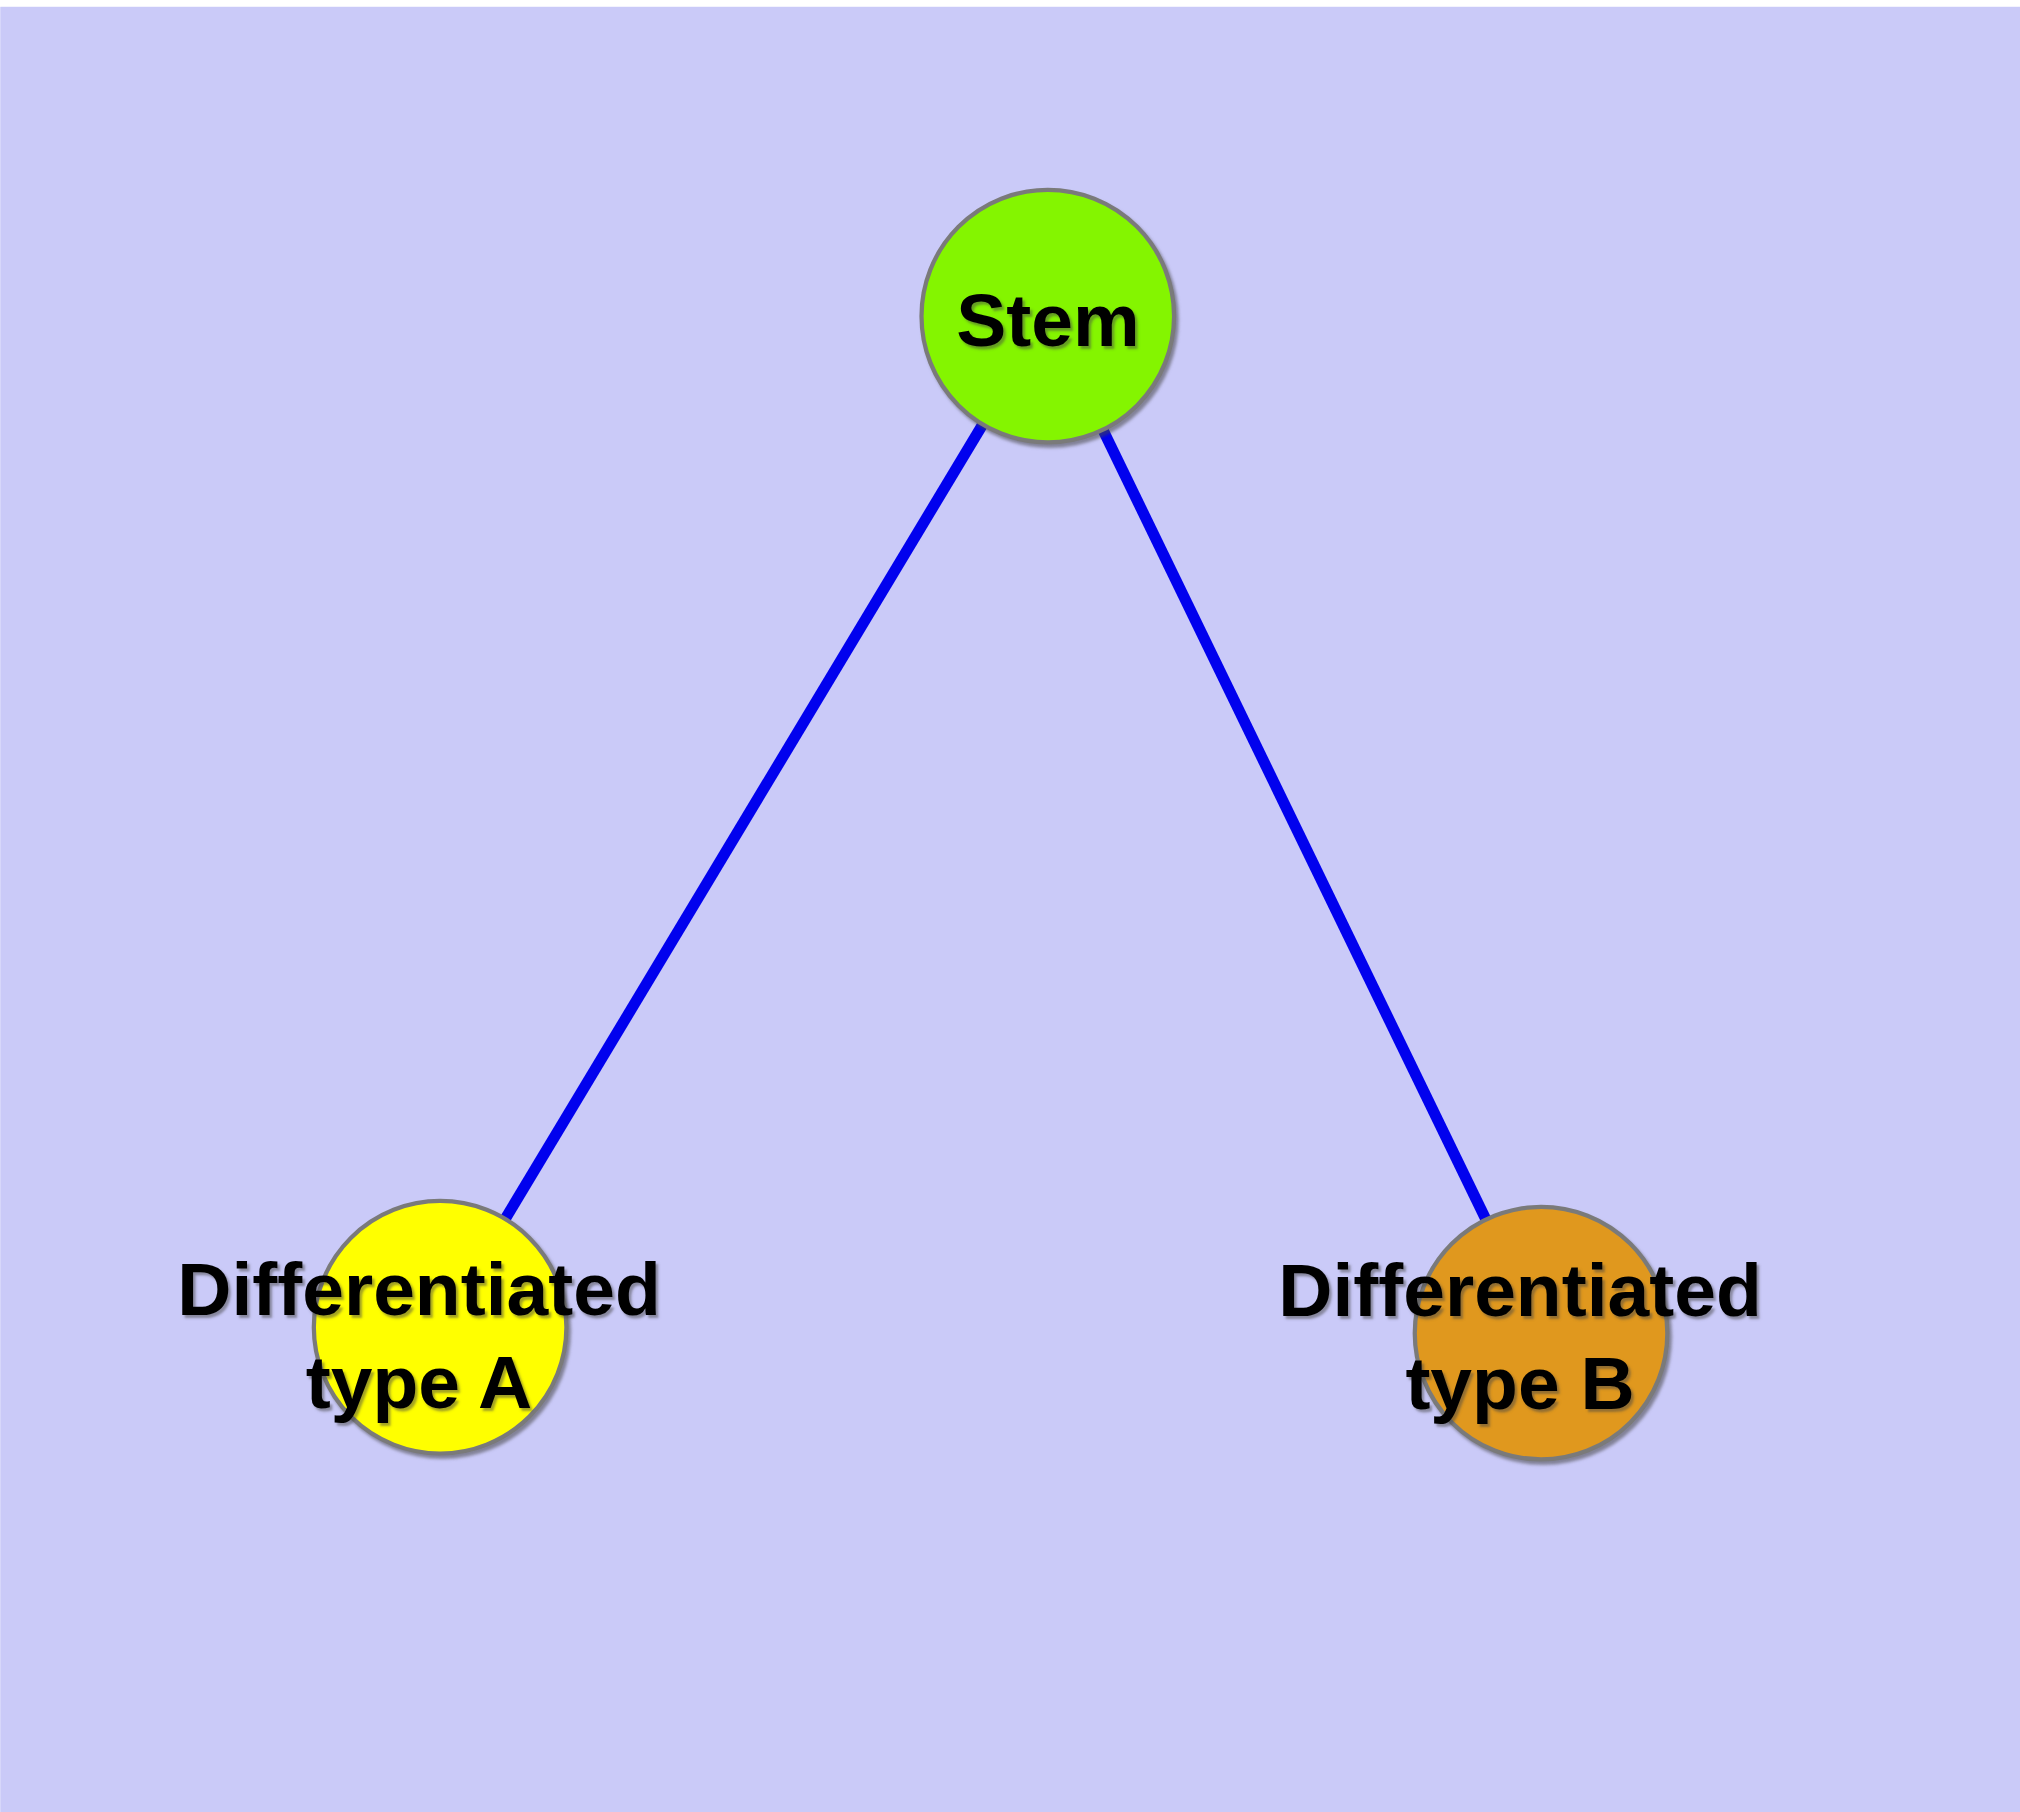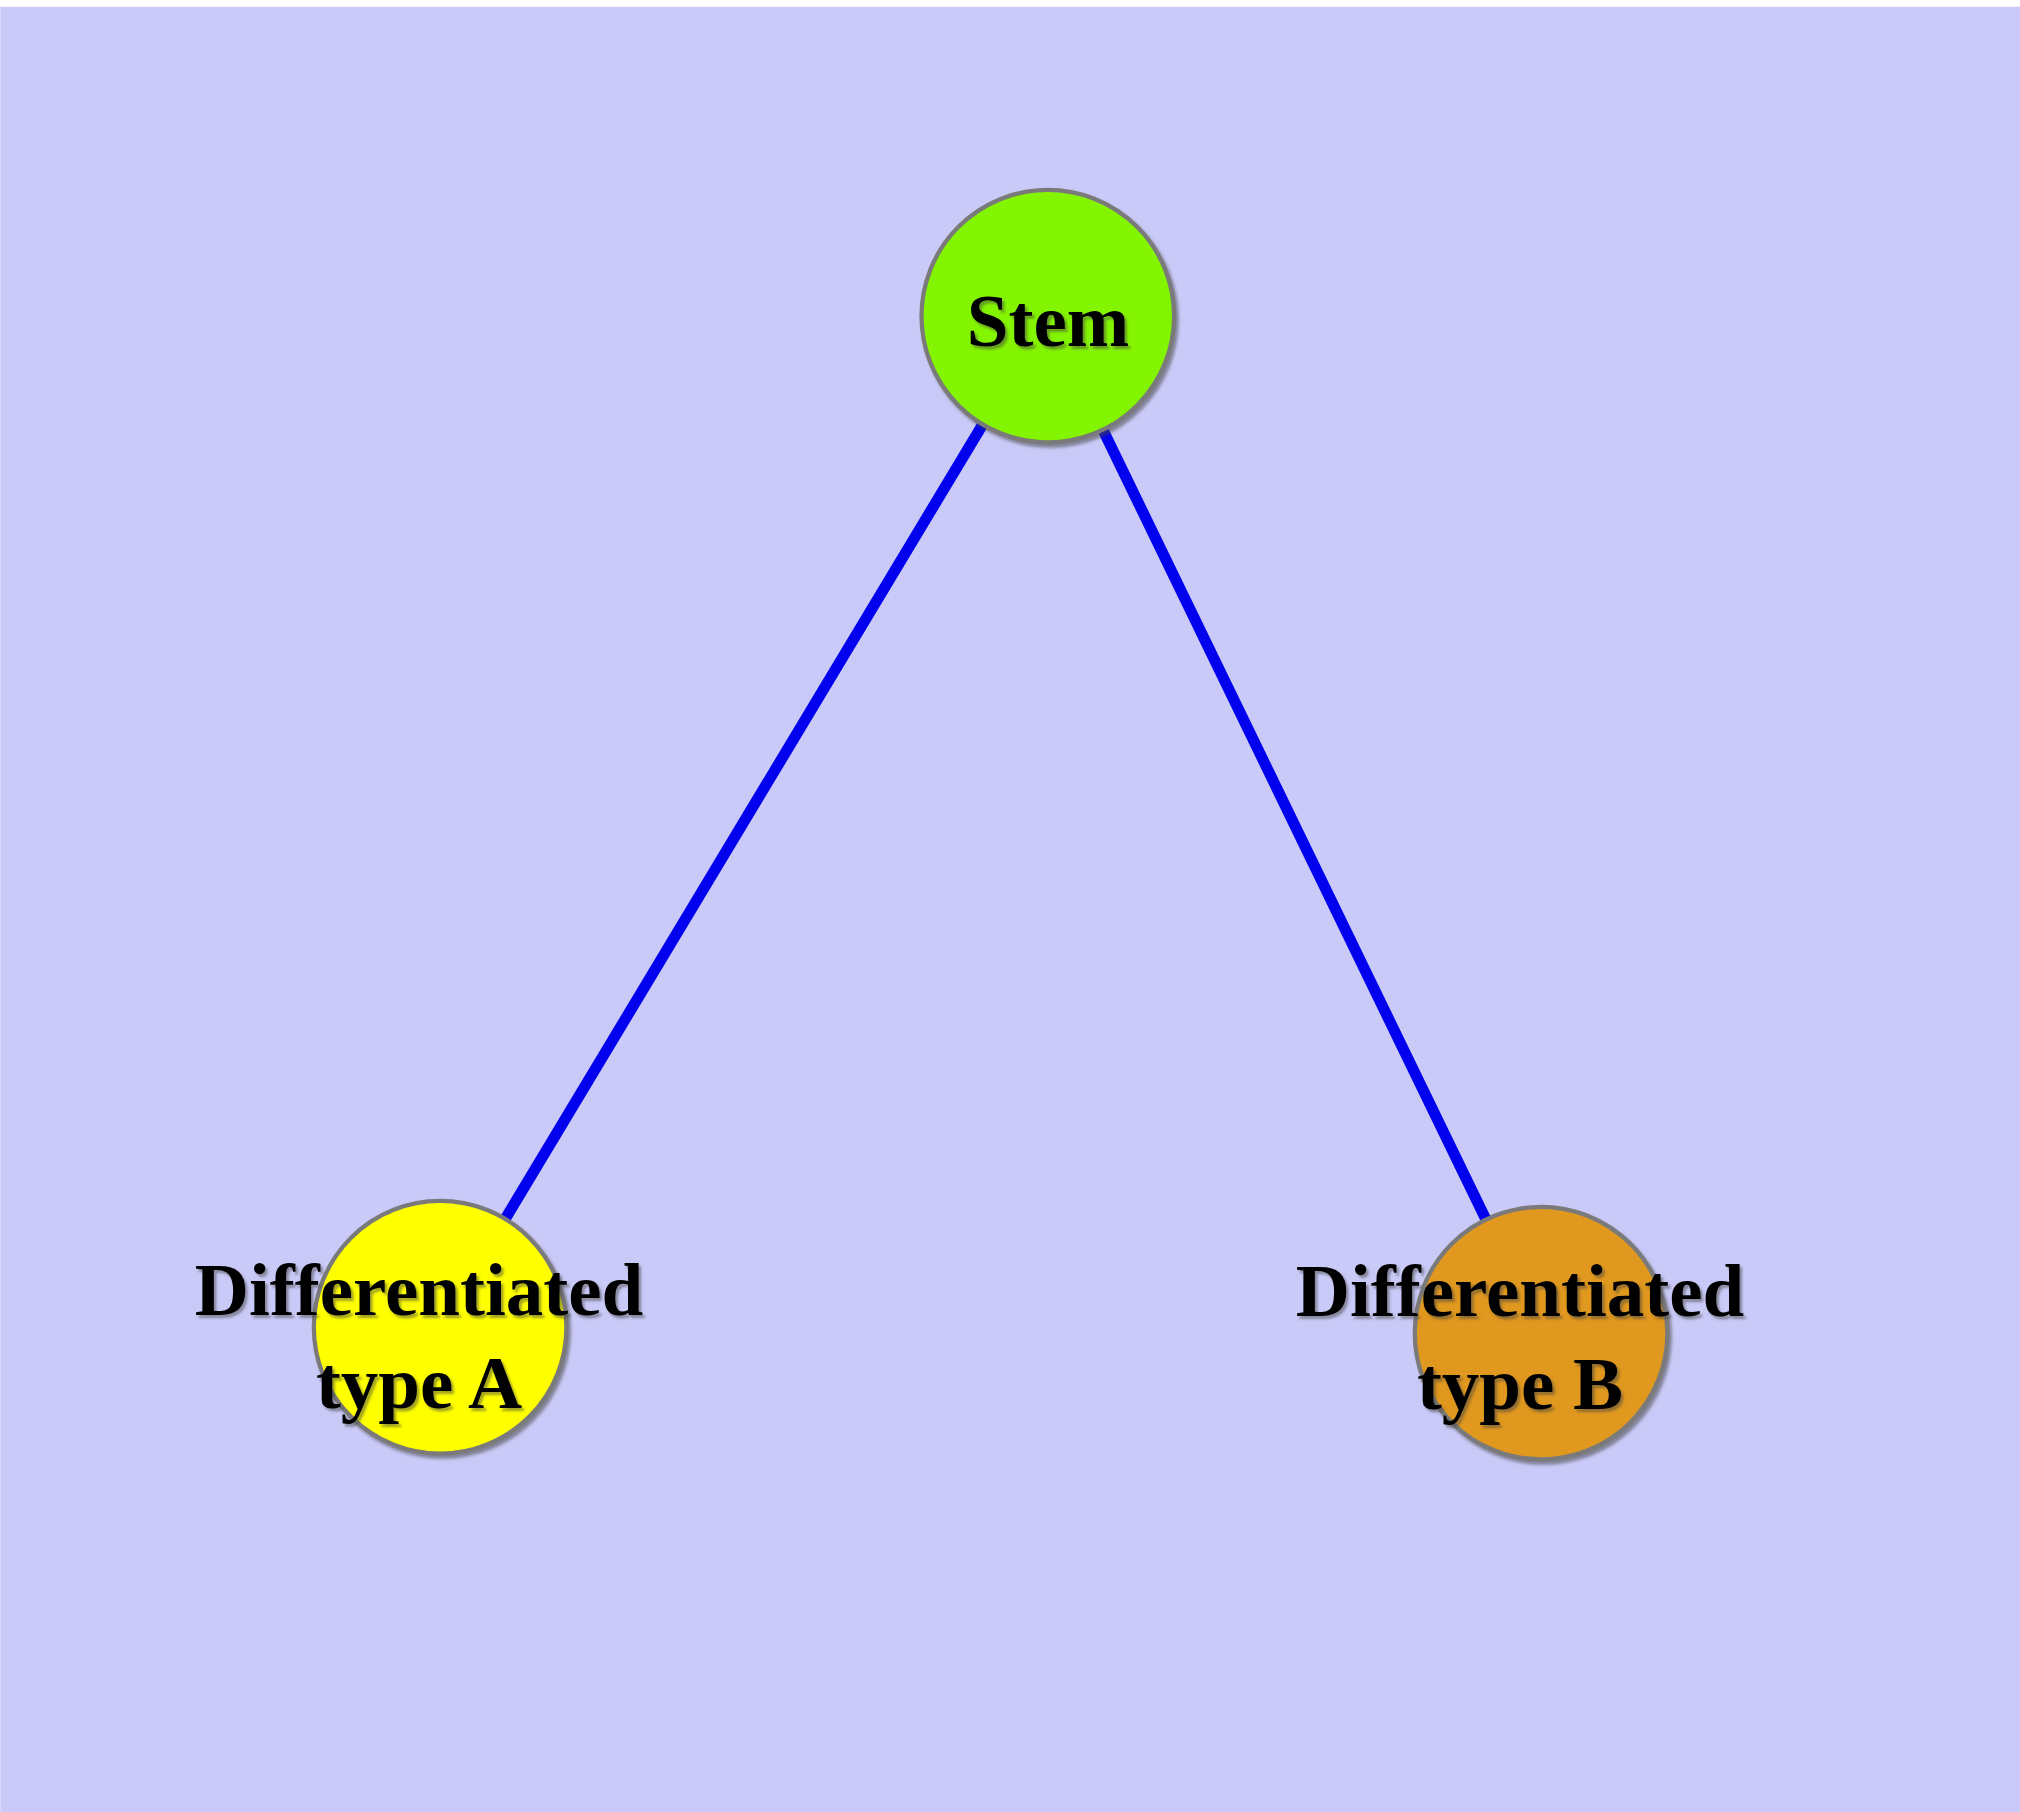--- a/index.html
+++ b/index.html
@@ -5,21 +5,21 @@
   html, body {
     margin: 0;
     padding: 0;
   }
   .page {
     position: relative;
     width: 2021px;
     height: 1812px;
     background: #ffffff;
     overflow: hidden;
-    font-family: Liberation Serif, serif;
+    font-family: Liberation Sans, sans-serif;
   }
   .diagram-svg {
     position: absolute;
     top: 0;
     left: 0;
     width: 2021px;
     height: 1812px;
     display: block;
   }
   .edge {

